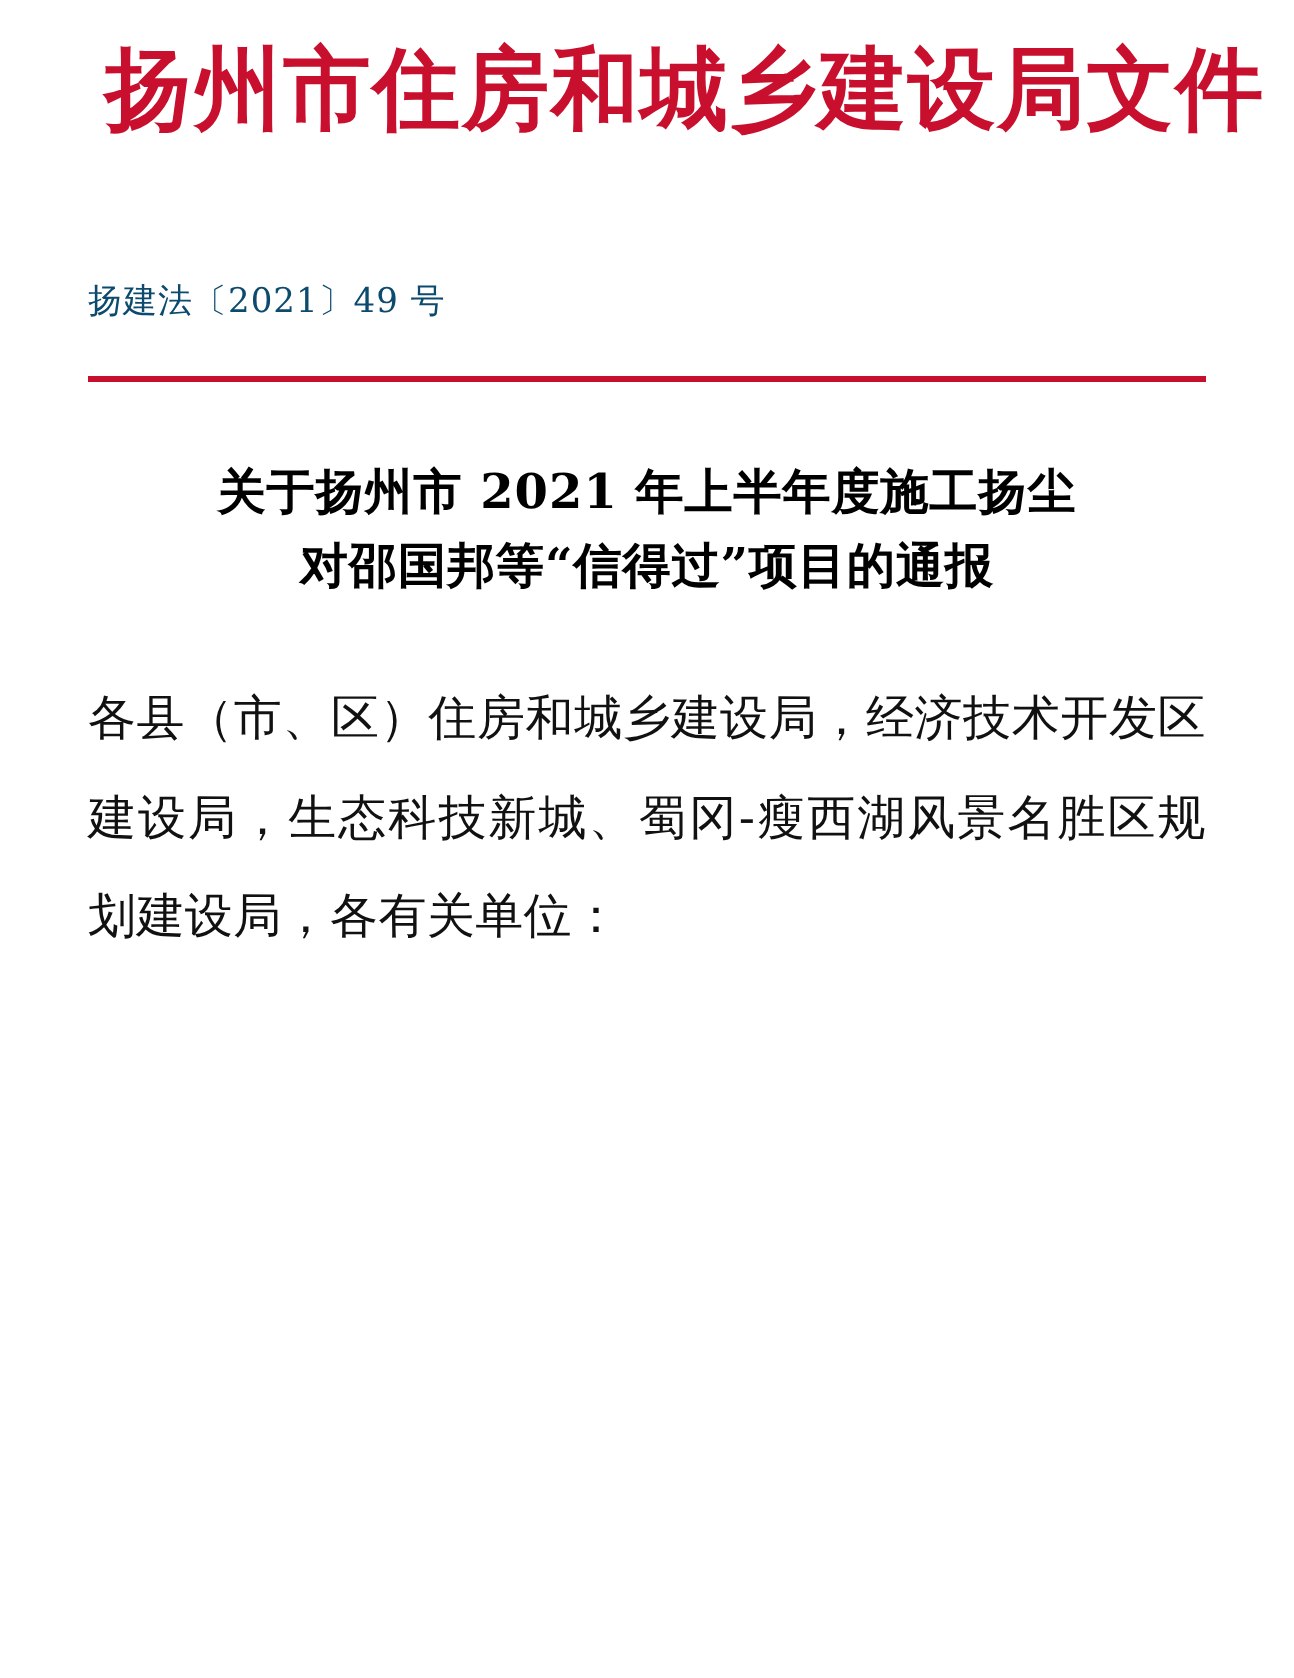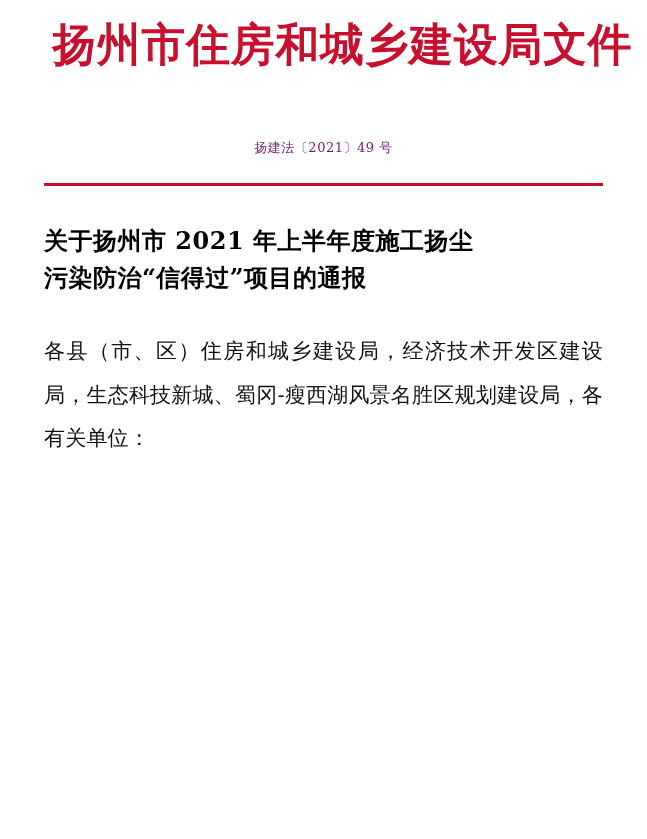--- a/index.html
+++ b/index.html
@@ -28,42 +28,42 @@
     font-family: "DejaVu Serif", "Liberation Serif", serif;
     font-weight: bold;
     font-size: 45px;
     letter-spacing: 1px;
     line-height: 1.18;
     white-space: nowrap;
     transform: scaleX(0.97);
   }
   .doc-number {
     margin-top: 68px;
-    text-align: center;
-    font-size: 13px;
+    font-size: 17px;
     letter-spacing: 0.5px;
-    color: #701a75;
+    color: #0c4a6e;
   }
   .red-rule {
     margin-top: 26px;
     height: 3px;
     background: #c8102e;
     width: 100%;
   }
   .title {
     margin-top: 36px;
+    text-align: center;
     font-size: 24px;
     font-weight: bold;
     line-height: 1.55;
     letter-spacing: 0.5px;
     color: #000;
   }
   .body-text {
     margin-top: 34px;
-    font-size: 21px;
+    font-size: 24px;
     line-height: 2.05;
     text-align: justify;
     text-justify: inter-ideograph;
     letter-spacing: 0.2px;
     color: #111;
   }
   .para {
     margin: 0;
   }
   .para + .para {
@@ -79,20 +79,20 @@
 <div class="page">
 
   <div class="masthead">扬州市住房和城乡建设局文件</div>
 
   <div class="doc-number">扬建法〔2021〕49 号</div>
 
   <div class="red-rule"></div>
 
   <div class="title">
     <div>关于扬州市 2021 年上半年度施工扬尘</div>
-    <div>污染防治“信得过”项目的通报</div>
+    <div>对邵国邦等“信得过”项目的通报</div>
   </div>
 
   <div class="body-text">
     <p class="para">各县（市、区）住房和城乡建设局，经济技术开发区建设局，生态科技新城、蜀冈-瘦西湖风景名胜区规划建设局，各有关单位：</p>
   </div>
 
 </div>
 
 </body></html>

